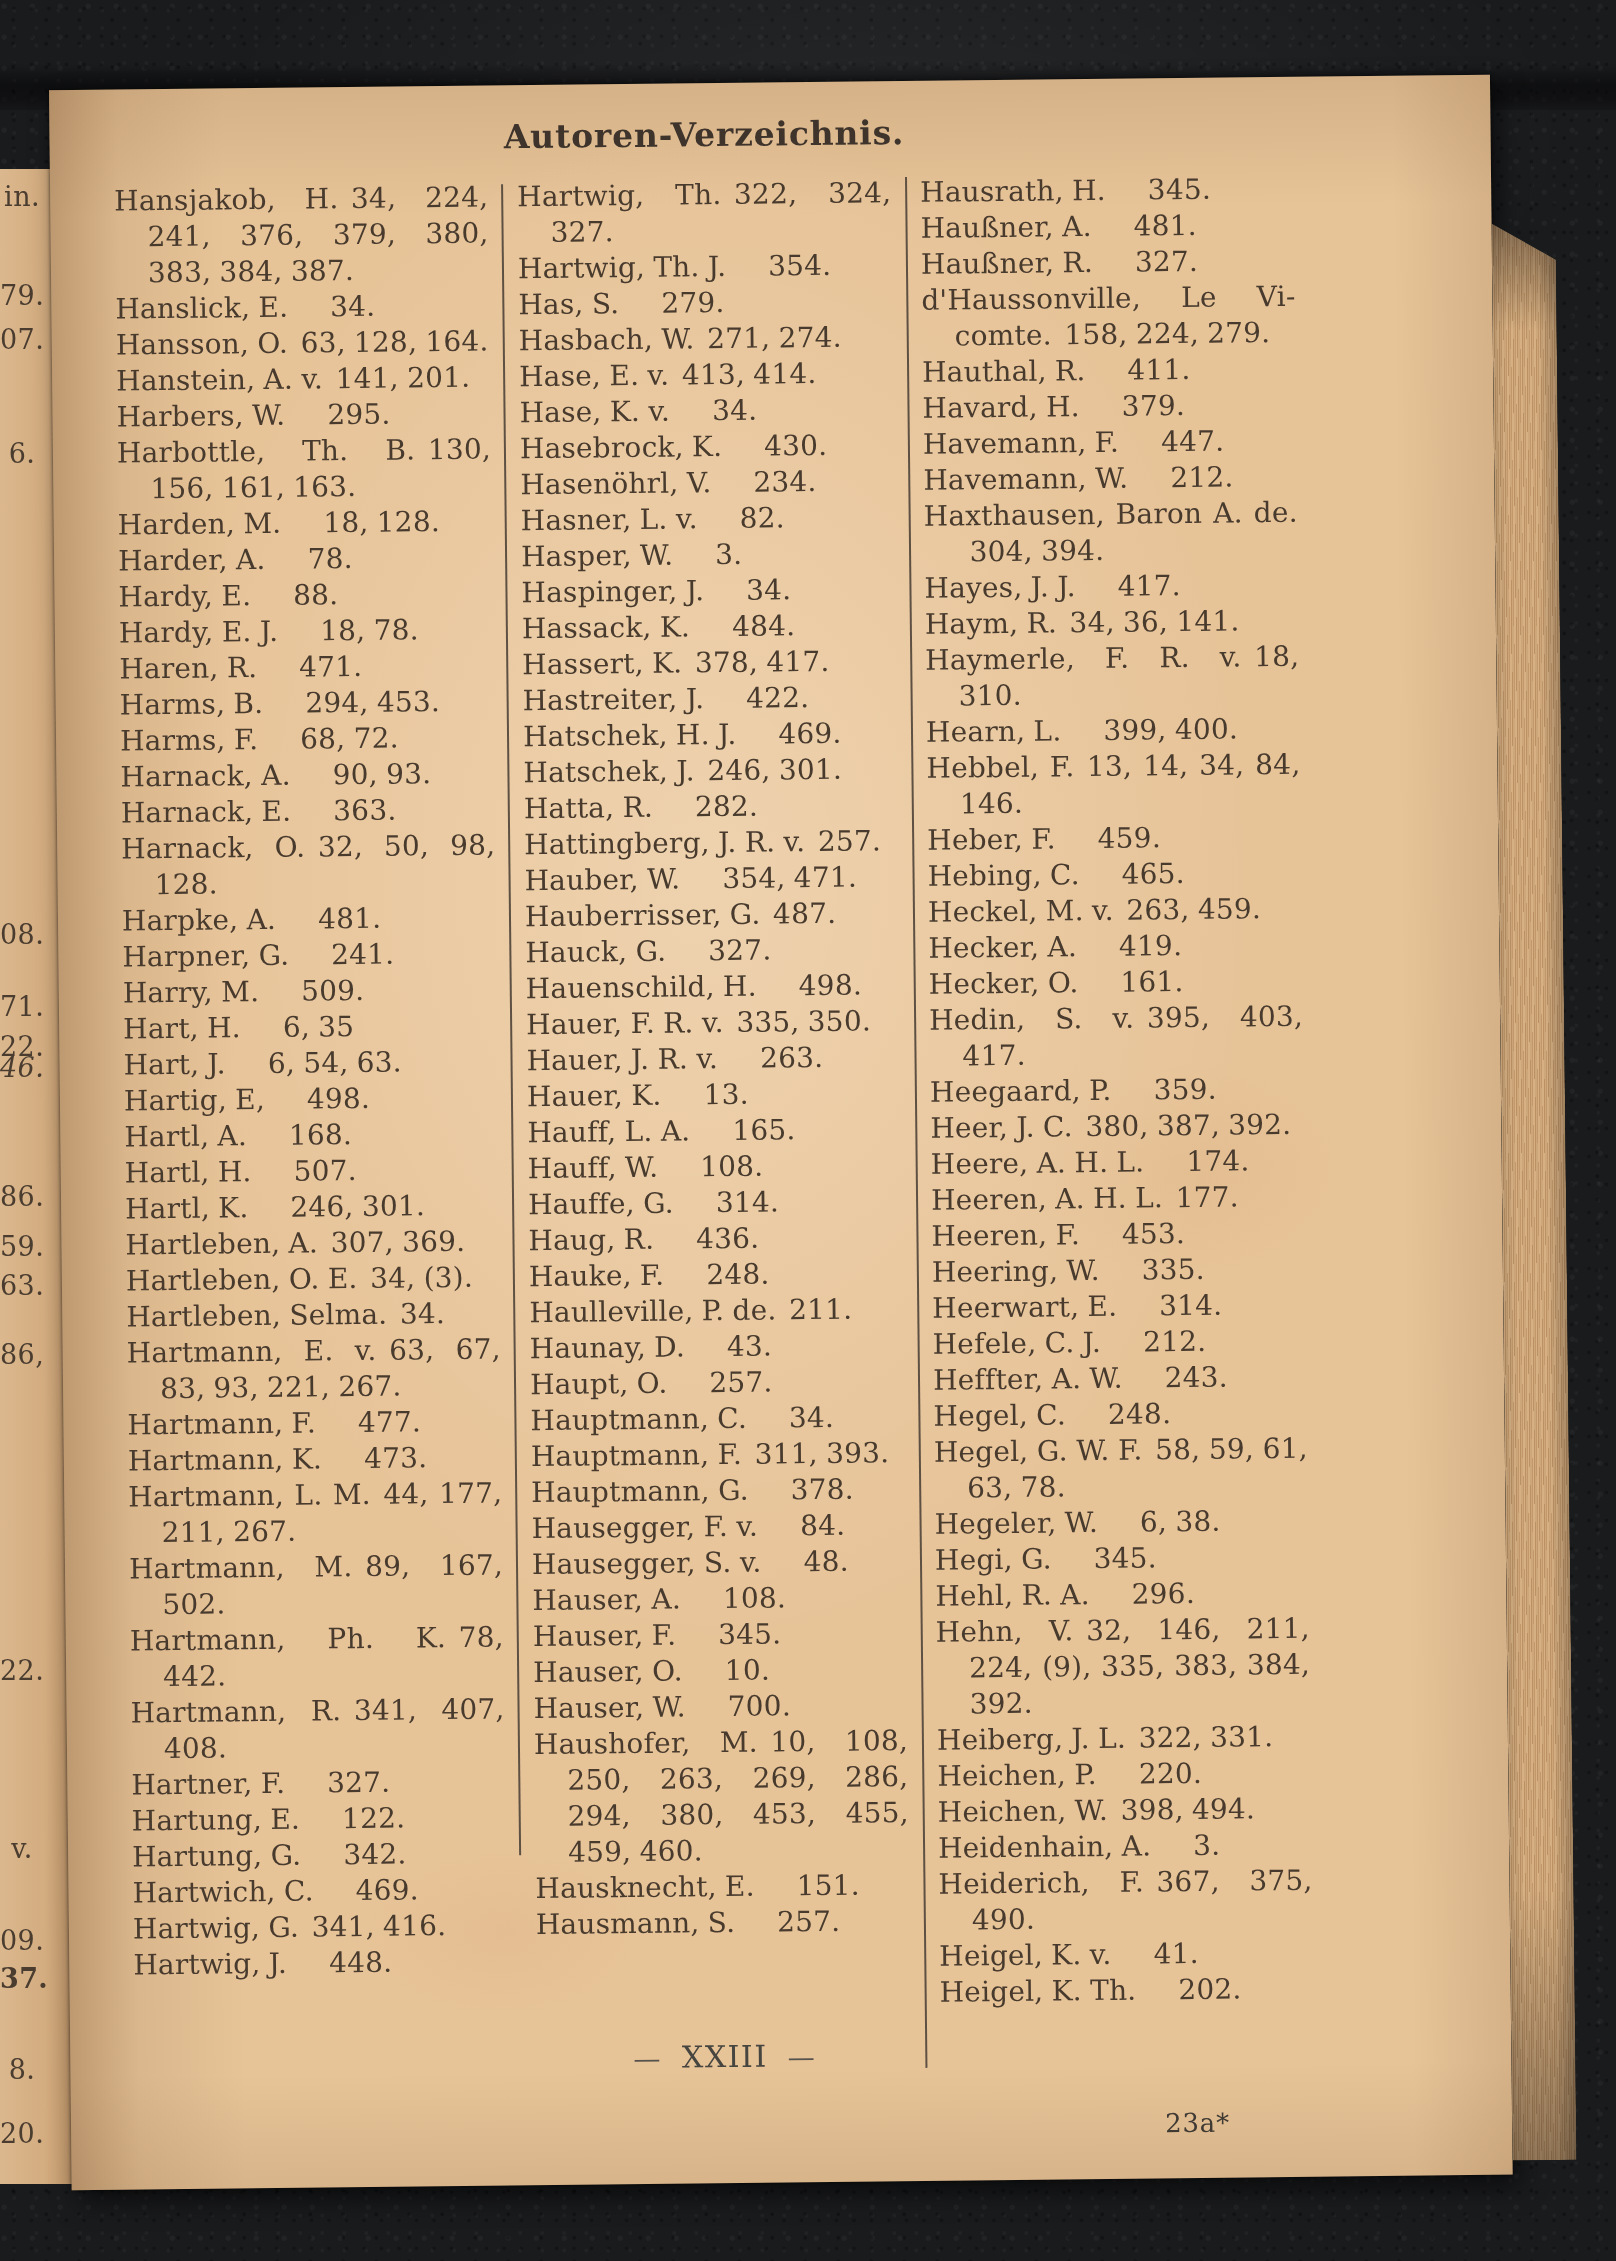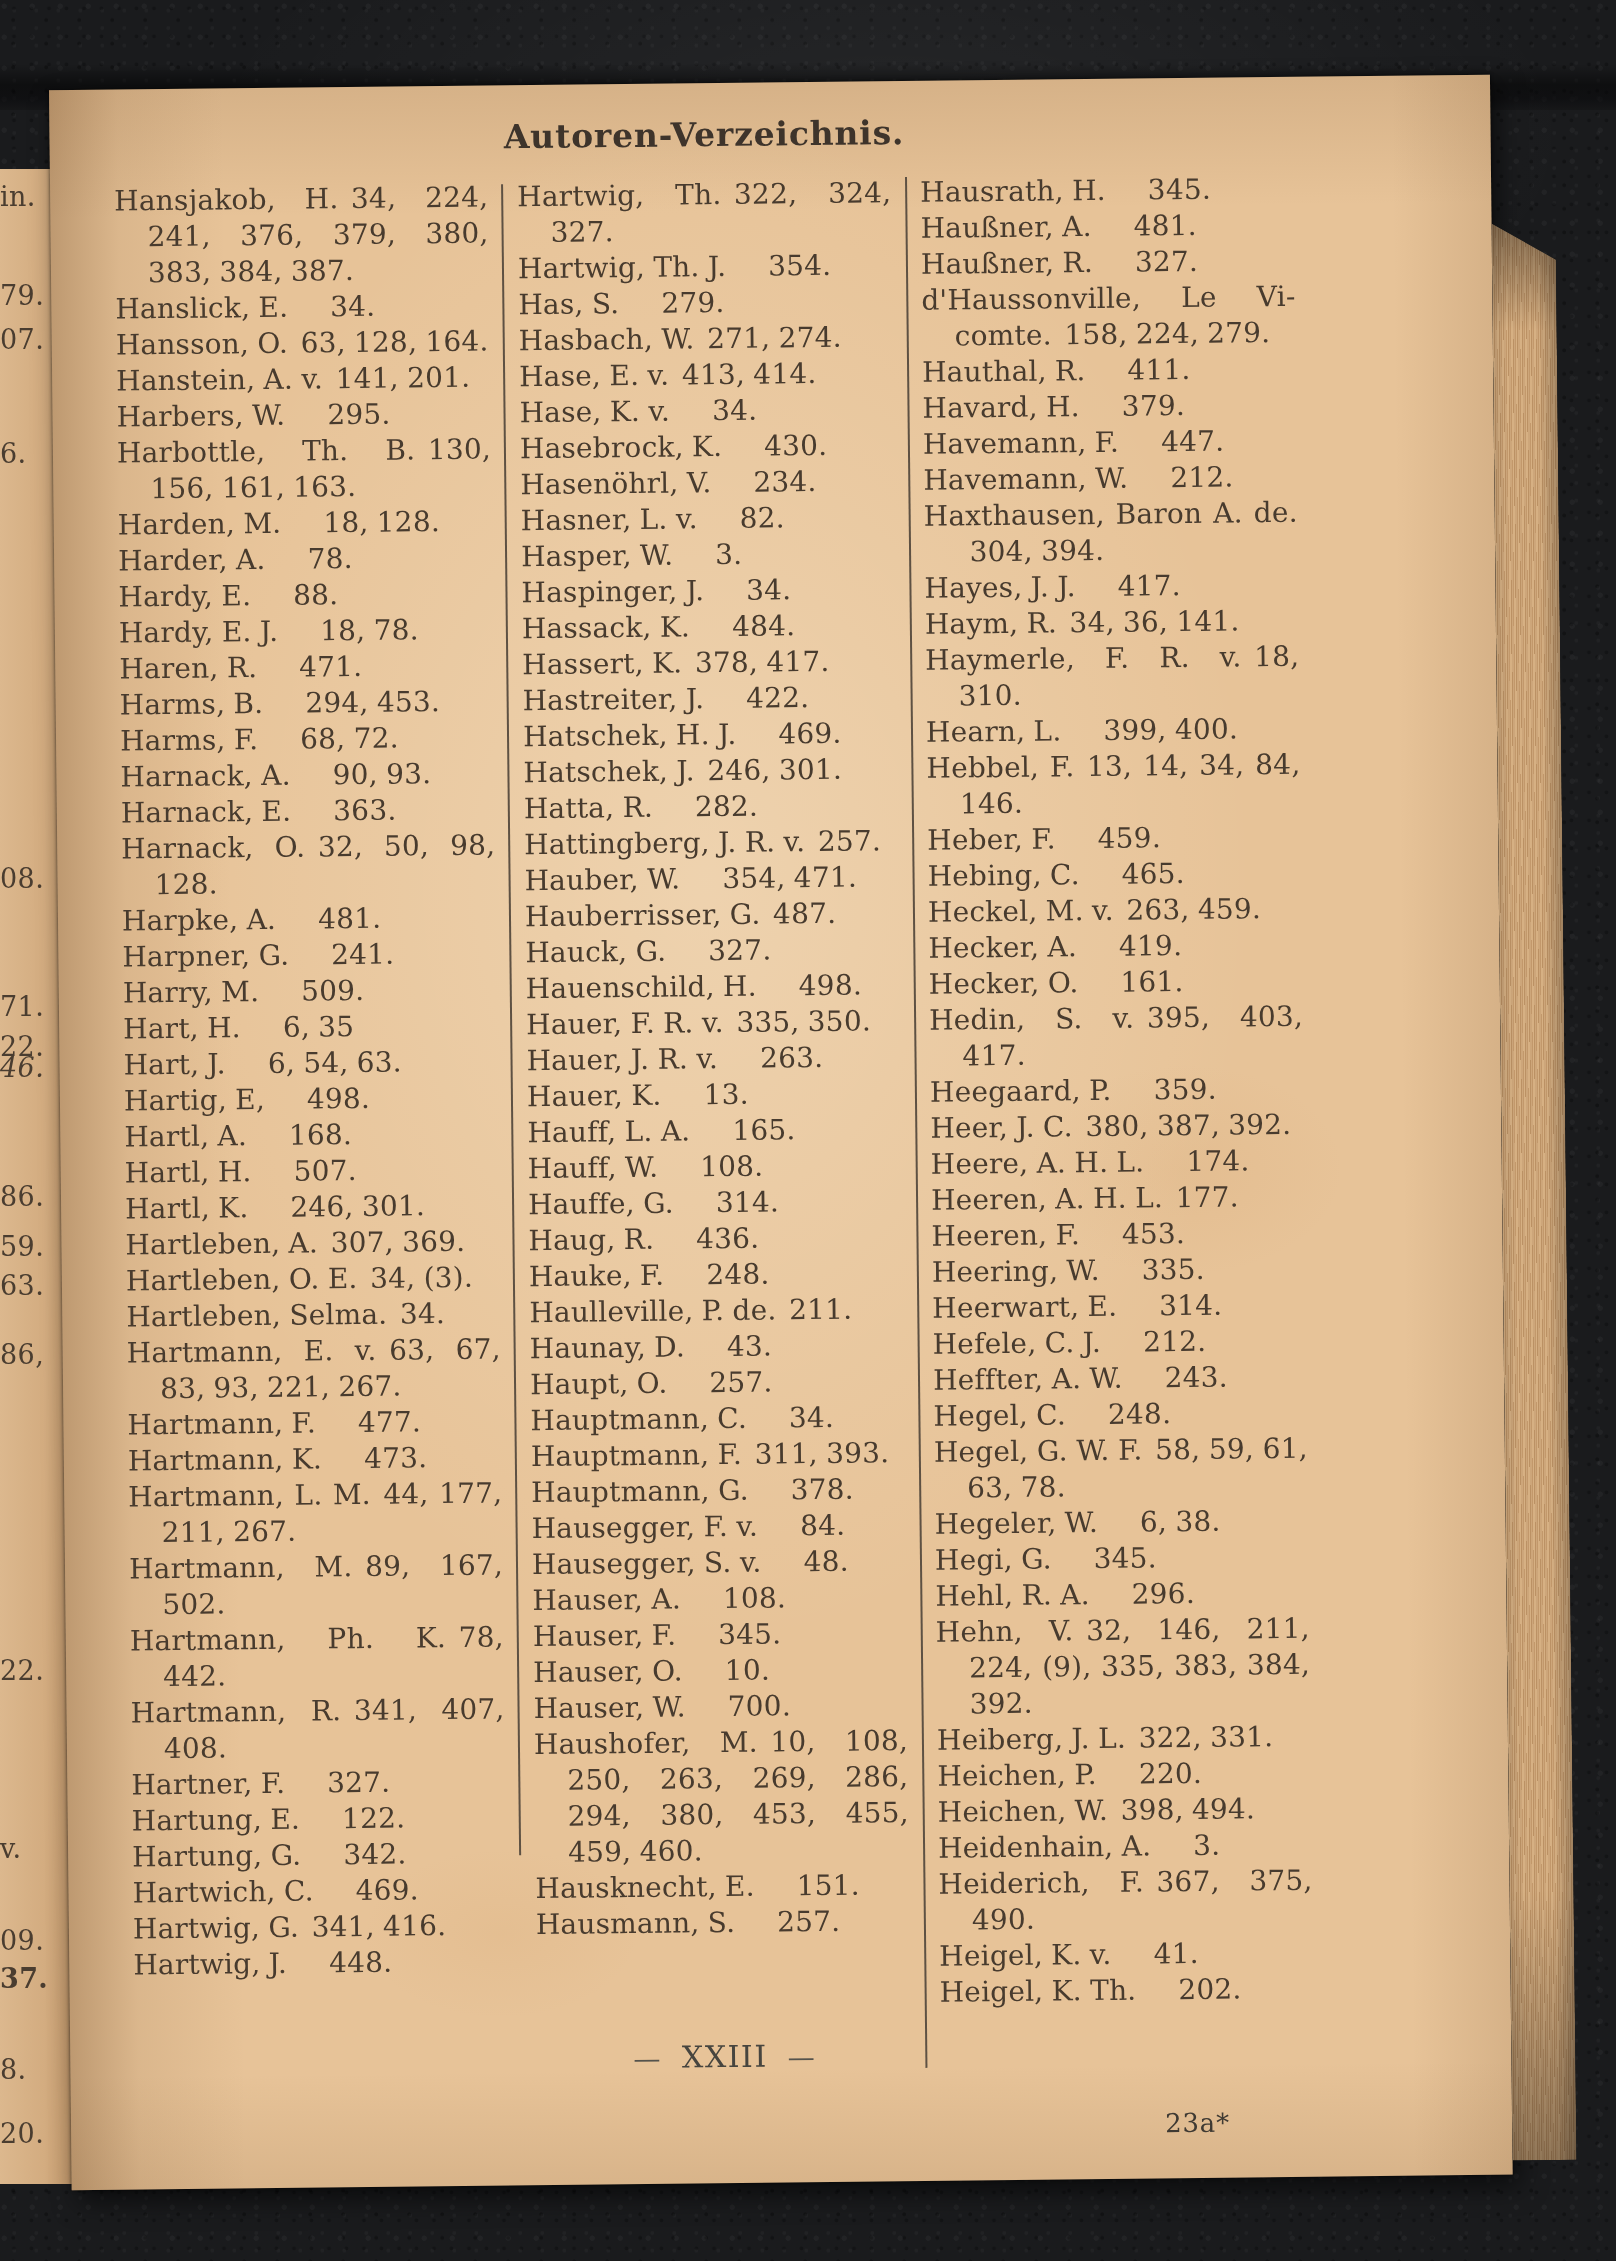--- a/index.html
+++ b/index.html
@@ -19,21 +19,21 @@
   .cover-fold{
     position:absolute;left:0;top:64px;width:100%;height:46px;
     background:linear-gradient(180deg, rgba(0,0,0,0) 0%, rgba(0,0,0,0.45) 45%, rgba(10,10,12,0.65) 75%, rgba(0,0,0,0.15) 100%);
   }
   
   .left-page{
     position:absolute;left:0;top:169px;width:128px;height:2015px;
     background:linear-gradient(90deg,#dcb88e 0%,#d3ac80 35%,#b98f63 62%,#8a6a45 82%,#5e452c 95%,#3a2c1d 100%);
   }
   .fragment{
-    position:absolute;left:0;width:44px;text-align:left;
+    position:absolute;left:0;width:44px;text-align:center;
     font-size:27px;color:#4a3d30;letter-spacing:0.4px;line-height:1;
   }
   
   .book{
     position:absolute;left:49px;top:87px;width:1505px;height:2100px;
     transform:rotate(-0.62deg);transform-origin:20% 0;
   }
   .page{
     position:absolute;left:0;top:0;width:1441px;height:2100px;
     background-color:#e7c398;
@@ -88,21 +88,21 @@
 </head>
 <body>
 
 <div class="cover-fold"></div>
 
 <div class="left-page" id="gutter-fragments">
     <div class="fragment" style="top: 13.7px;">in.</div>
     <div class="fragment" style="top: 113px;">79.</div>
     <div class="fragment" style="top: 157px;">07.</div>
     <div class="fragment" style="top: 271px;">6.</div>
-    <div class="fragment" style="top: 696px;">08.</div>
+    <div class="fragment" style="top: 752px;">08.</div>
     <div class="fragment" style="top: 824px;">71.</div>
     <div class="fragment" style="top: 864px;">22.</div>
     <div class="fragment" style="top: 885px; font-style: italic;">46.</div>
     <div class="fragment" style="top: 1014px;">86.</div>
     <div class="fragment" style="top: 1064px;">59.</div>
     <div class="fragment" style="top: 1103px;">63.</div>
     <div class="fragment" style="top: 1141px; margin-top: 31px;">86,</div>
     <div class="fragment" style="top: 1488px;">22.</div>
     <div class="fragment" style="top: 1666px;">v.</div>
     <div class="fragment" style="top: 1758px;">09.</div>

